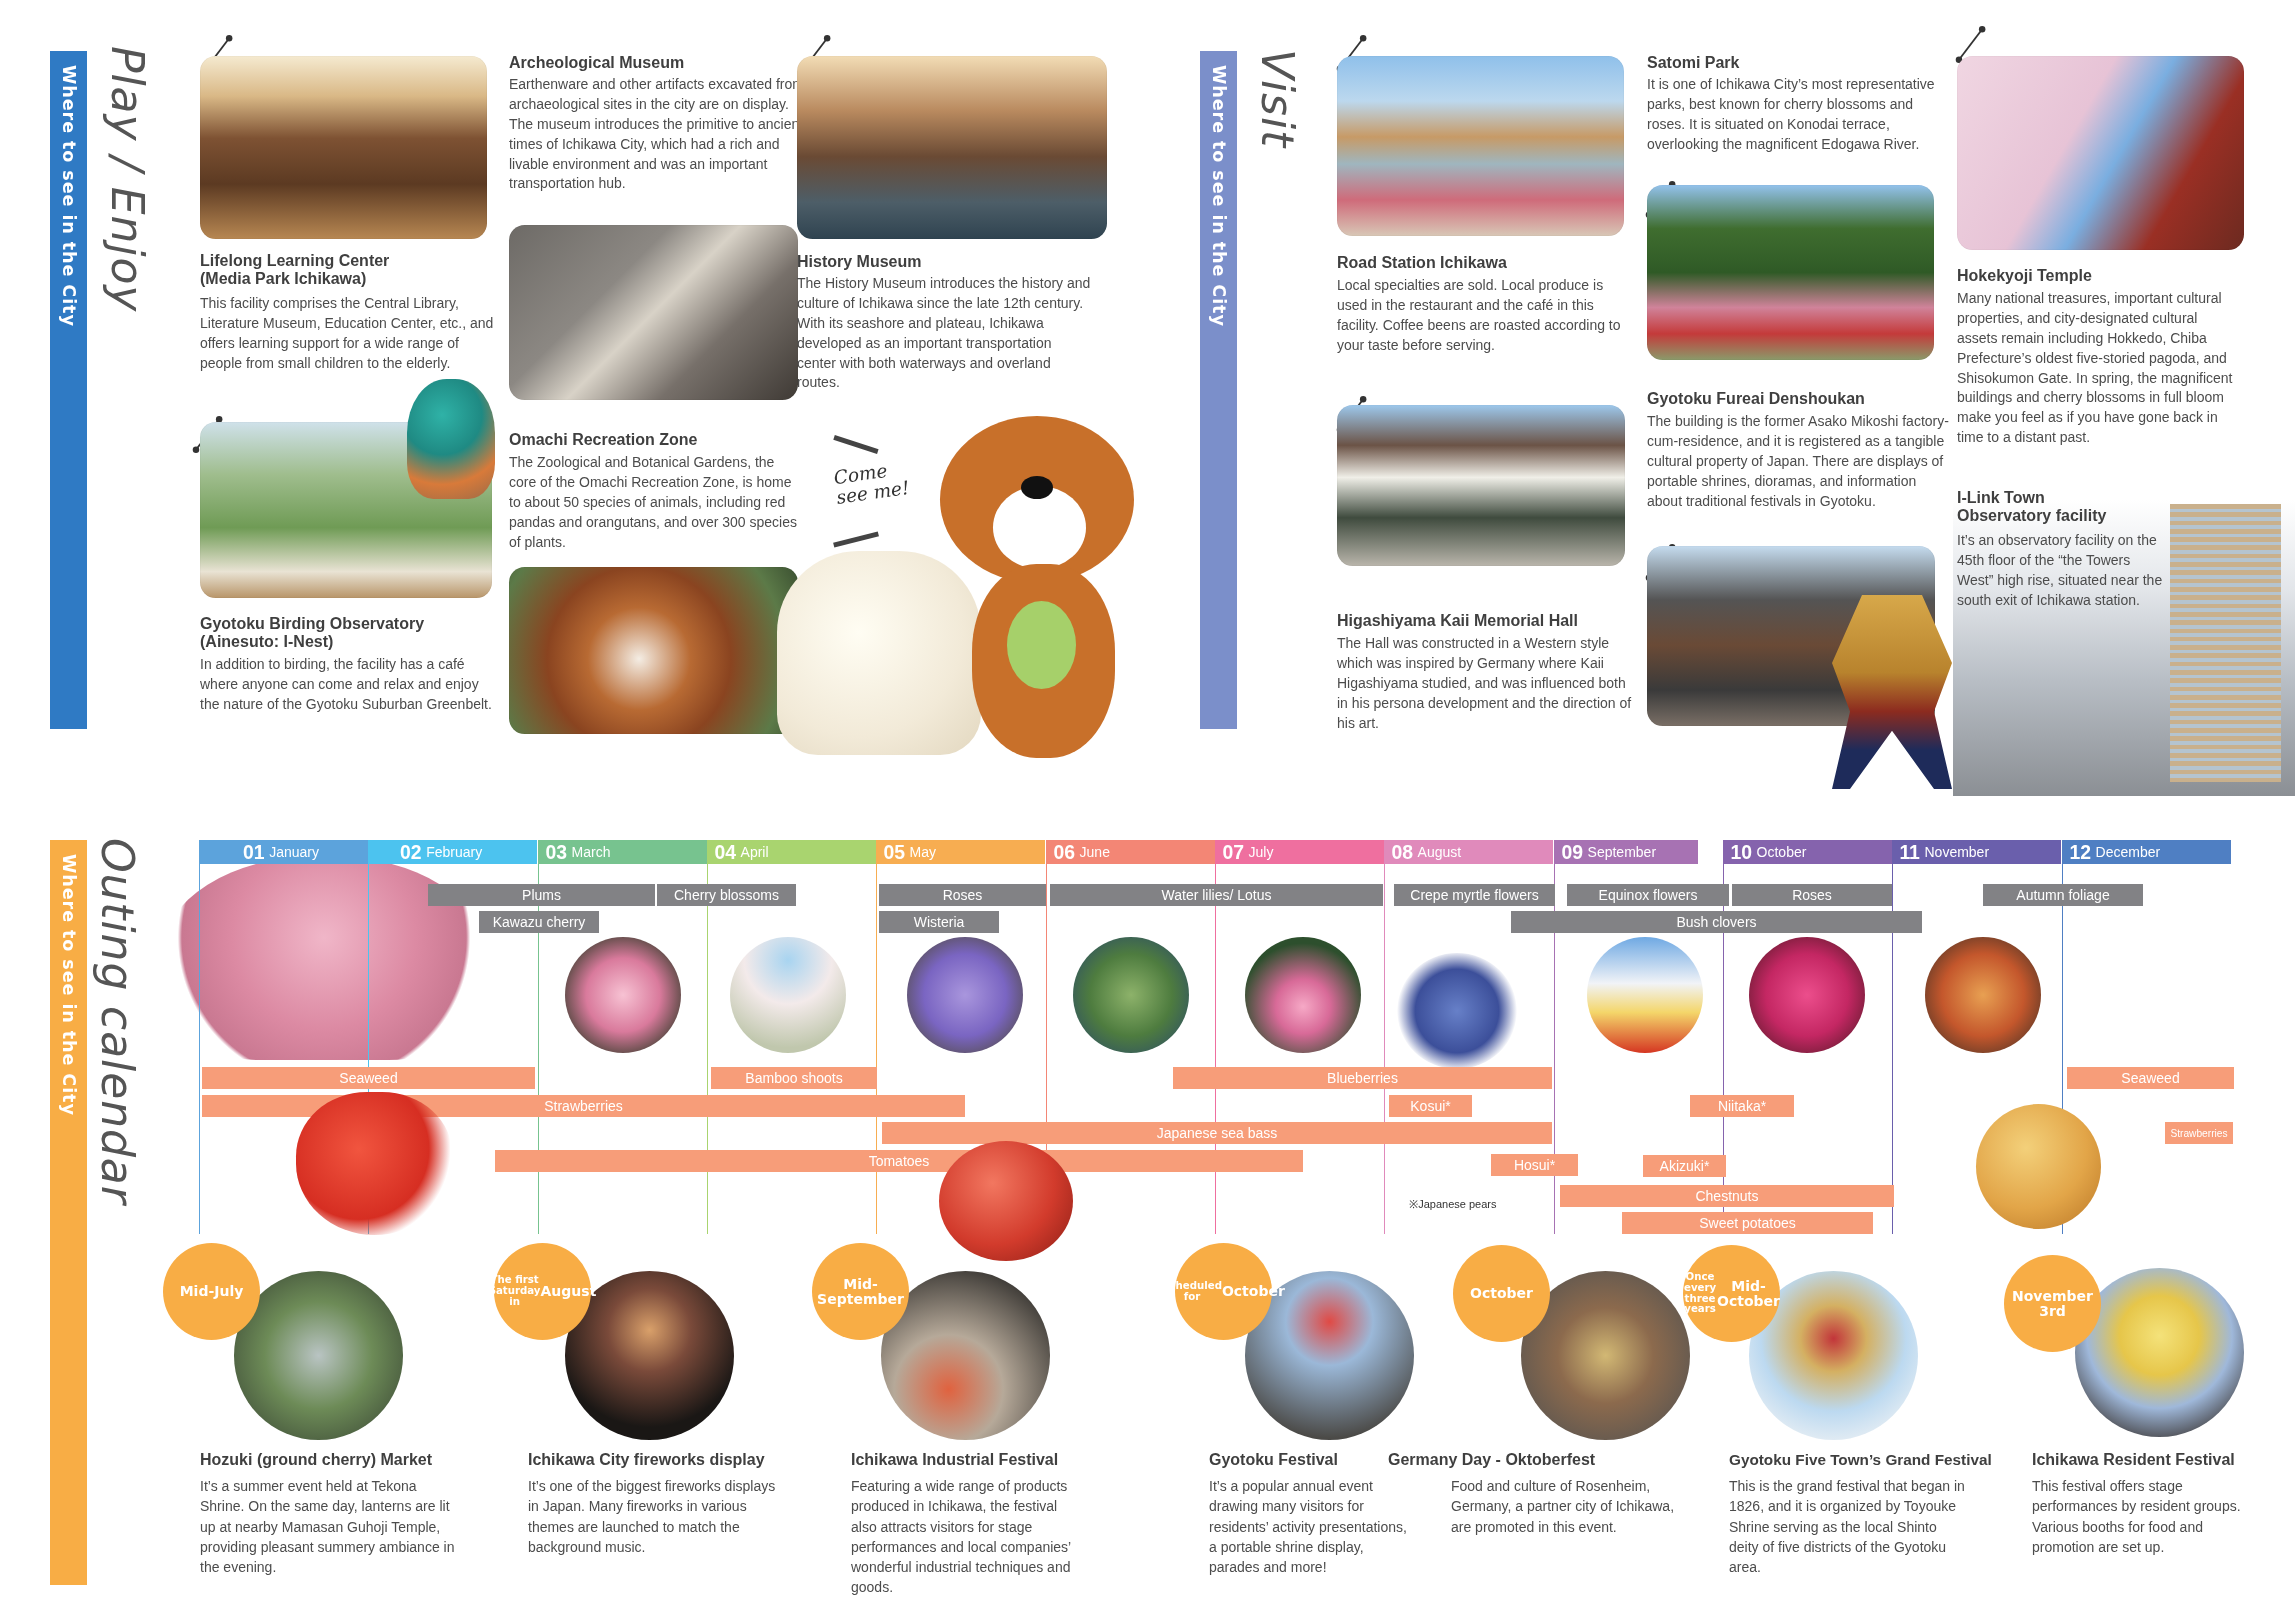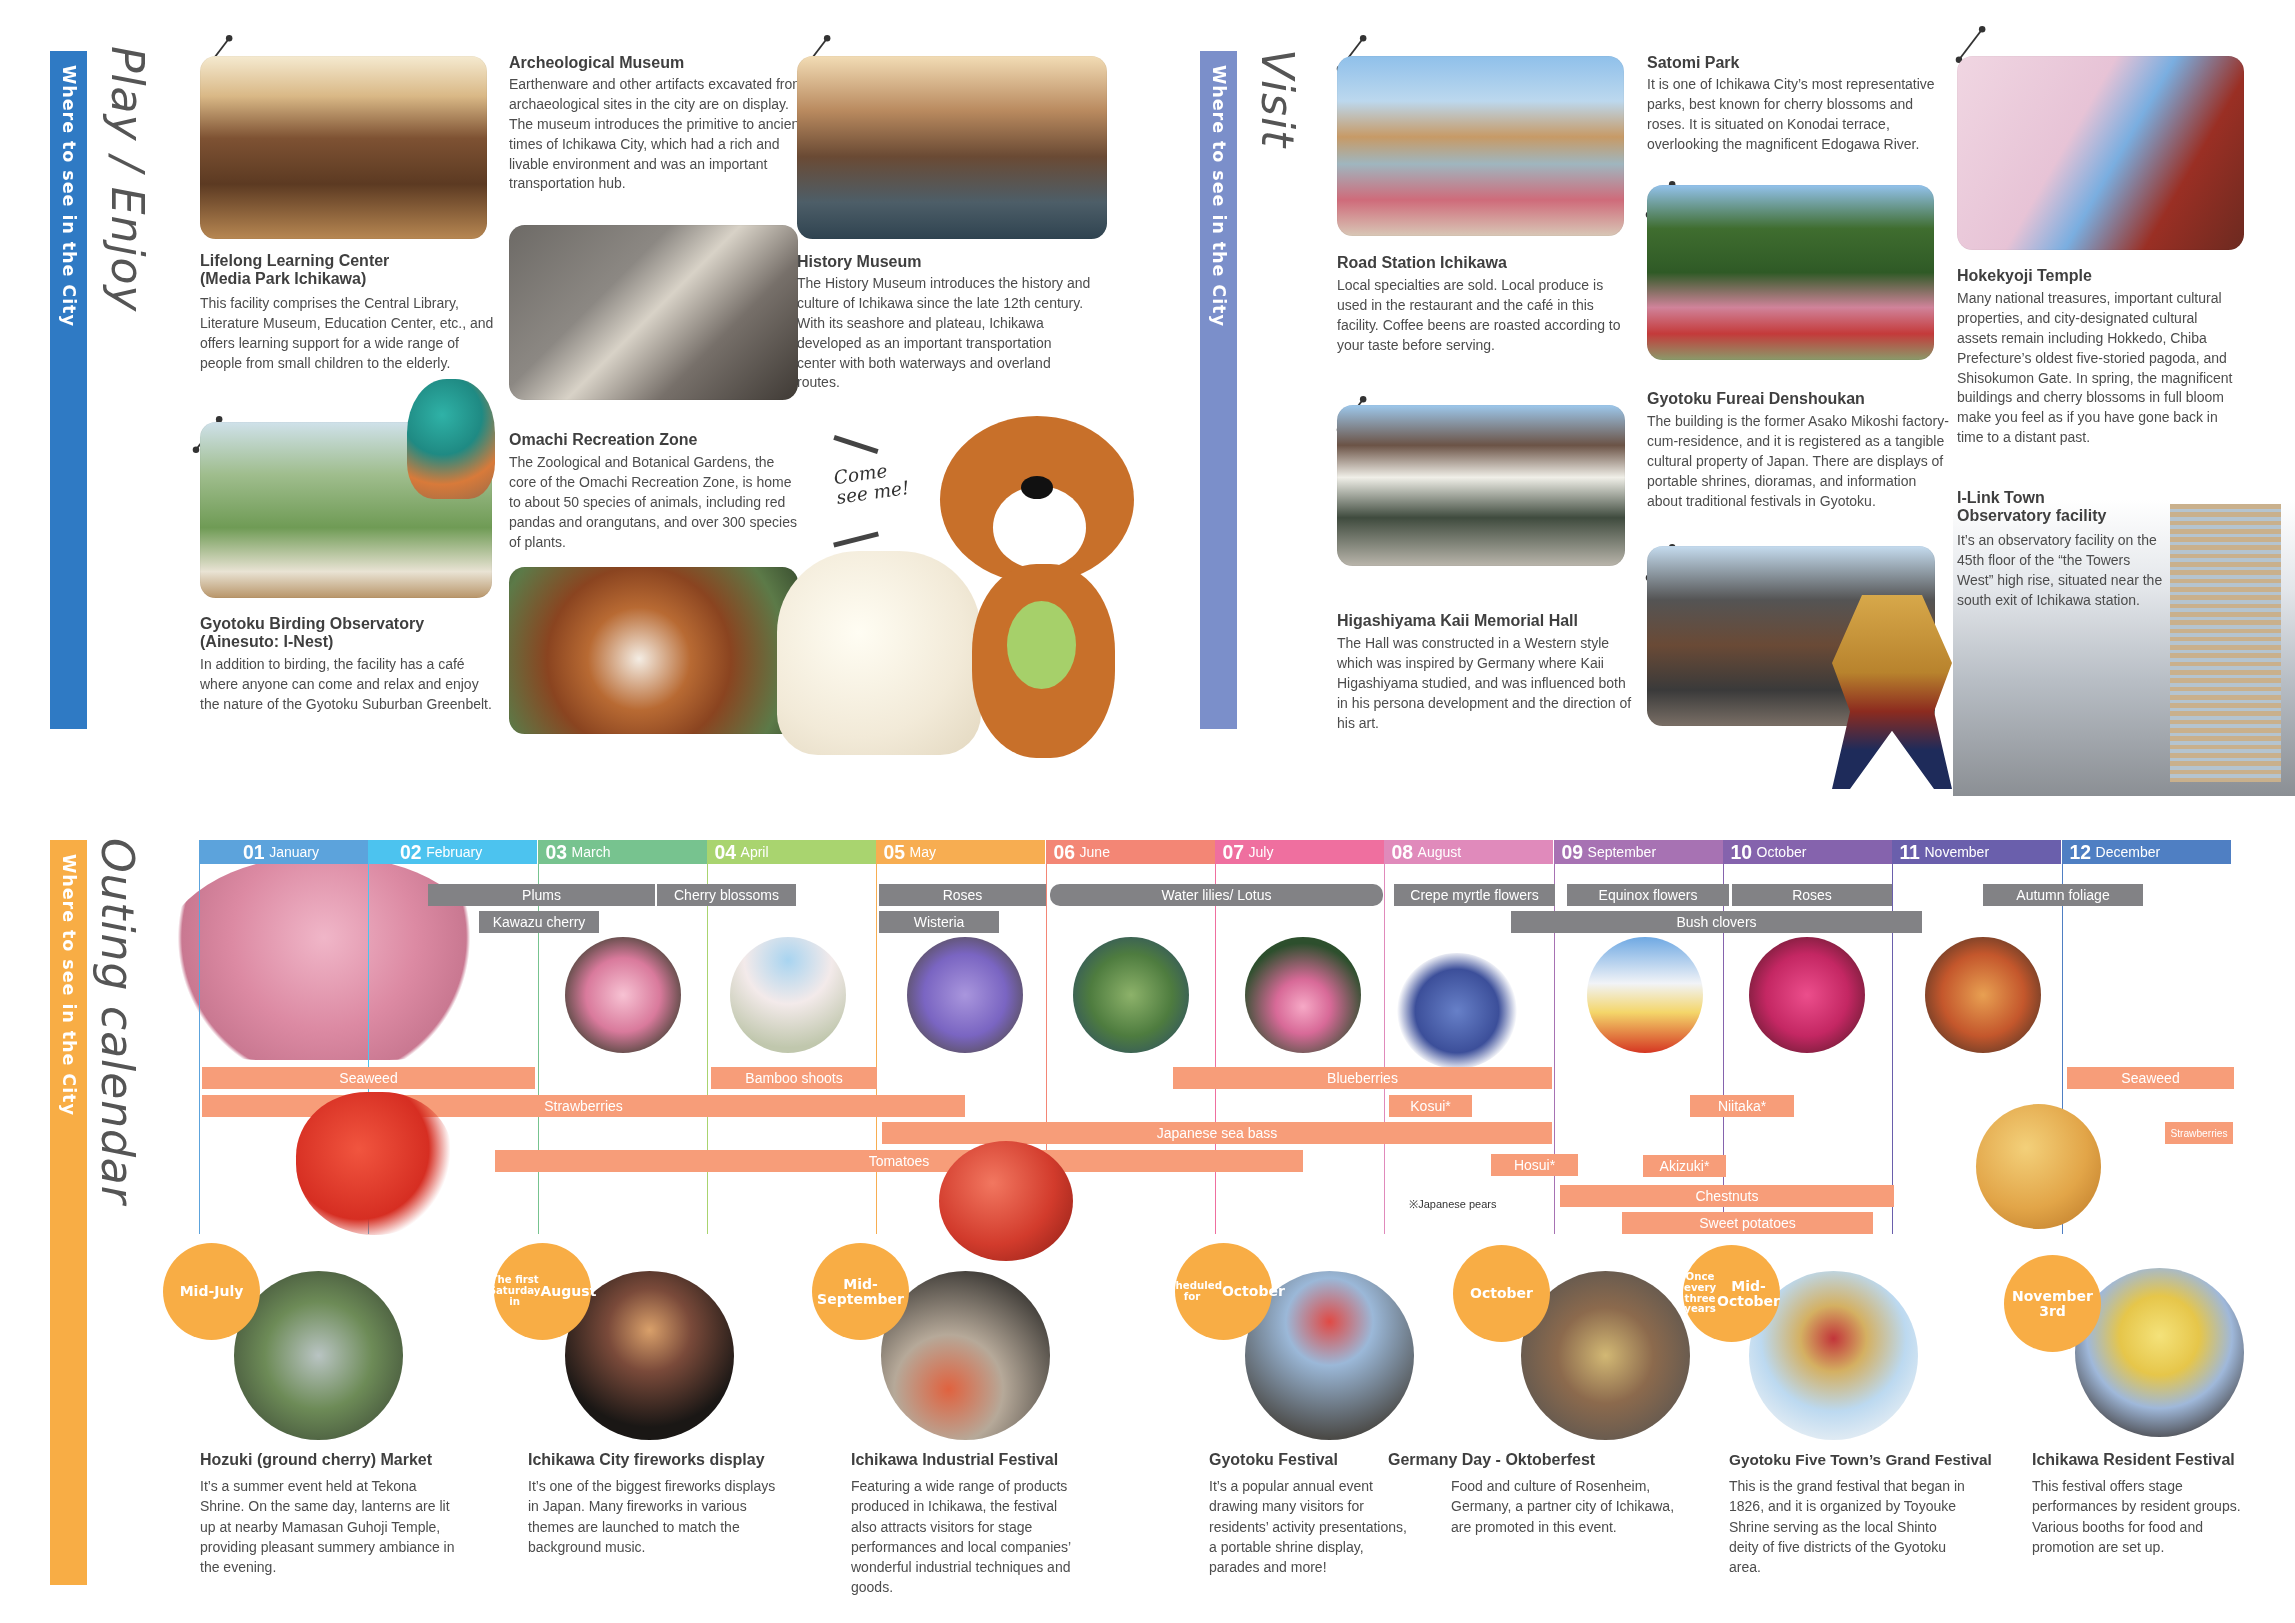--- a/index.html
+++ b/index.html
@@ -288,21 +288,21 @@
     <div class="month-cell" style="left: 1215px; width: 169px; background: rgb(239, 111, 159);">
       <span class="num">07</span>
       <span class="nm">July</span>
     </div>
     <div class="month-line" style="left: 1215px; background: rgb(239, 111, 159);"></div>
     <div class="month-cell" style="left: 1384px; width: 169px; background: rgb(224, 138, 187);">
       <span class="num">08</span>
       <span class="nm">August</span>
     </div>
     <div class="month-line" style="left: 1384px; background: rgb(224, 138, 187);"></div>
-    <div class="month-cell" style="left: 1554px; width: 169px; background: rgb(167, 114, 179);">
+    <div class="month-cell" style="left: 1554px; width: 144px; background: rgb(167, 114, 179);">
       <span class="num">09</span>
       <span class="nm">September</span>
     </div>
     <div class="month-line" style="left: 1554px; background: rgb(167, 114, 179);"></div>
     <div class="month-cell" style="left: 1723px; width: 169px; background: rgb(133, 99, 173);">
       <span class="num">10</span>
       <span class="nm">October</span>
     </div>
     <div class="month-line" style="left: 1723px; background: rgb(133, 99, 173);"></div>
     <div class="month-cell" style="left: 1892px; width: 169px; background: rgb(106, 95, 172);">
@@ -315,21 +315,21 @@
       <span class="nm">December</span>
     </div>
     <div class="month-line" style="left: 2062px; background: rgb(79, 127, 195);"></div>
   </div>
 
 <div class="flower-bar" style="left:428px; top:884px; width:227px;">Plums</div>
 <div class="flower-bar" style="left:657px; top:884px; width:139px;">Cherry blossoms</div>
 <div class="flower-bar" style="left:479px; top:911px; width:120px;">Kawazu cherry</div>
 <div class="flower-bar" style="left:879px; top:884px; width:167px;">Roses</div>
 <div class="flower-bar" style="left:879px; top:911px; width:120px;">Wisteria</div>
-<div class="flower-bar" style="left:1050px; top:884px; width:333px;border-radius:10px;">Water lilies/ Lotus</div>
+<div class="flower-bar" style="left:1050px; top:884px; width:333px;">Water lilies/ Lotus</div>
 <div class="flower-bar" style="left:1394px; top:884px; width:161px;">Crepe myrtle flowers</div>
 <div class="flower-bar" style="left:1567px; top:884px; width:162px;">Equinox flowers</div>
 <div class="flower-bar" style="left:1732px; top:884px; width:160px;">Roses</div>
 <div class="flower-bar" style="left:1983px; top:884px; width:160px;">Autumn foliage</div>
 <div class="flower-bar" style="left:1511px; top:911px; width:411px;">Bush clovers</div>
 
 <div class="circle-photo" style="left:565px; top:937px; width:116px; height:116px; background:radial-gradient(circle,#f7c2d3 0%,#d97a9c 45%,#5a4a44 75%);"></div>
 <div class="circle-photo" style="left:730px; top:937px; width:116px; height:116px; background:radial-gradient(circle at 50% 20%,#a8d4f0 0%,#f3eaea 40%,#c0c7ad 80%);"></div>
 <div class="circle-photo" style="left:907px; top:937px; width:116px; height:116px; background:radial-gradient(circle,#a996dd 0%,#7a65c2 50%,#4f4a3b 90%);"></div>
 <div class="circle-photo" style="left:1073px; top:937px; width:116px; height:116px; background:radial-gradient(circle,#8db26a 0%,#4e7c3f 50%,#2d4e66 90%);"></div>

